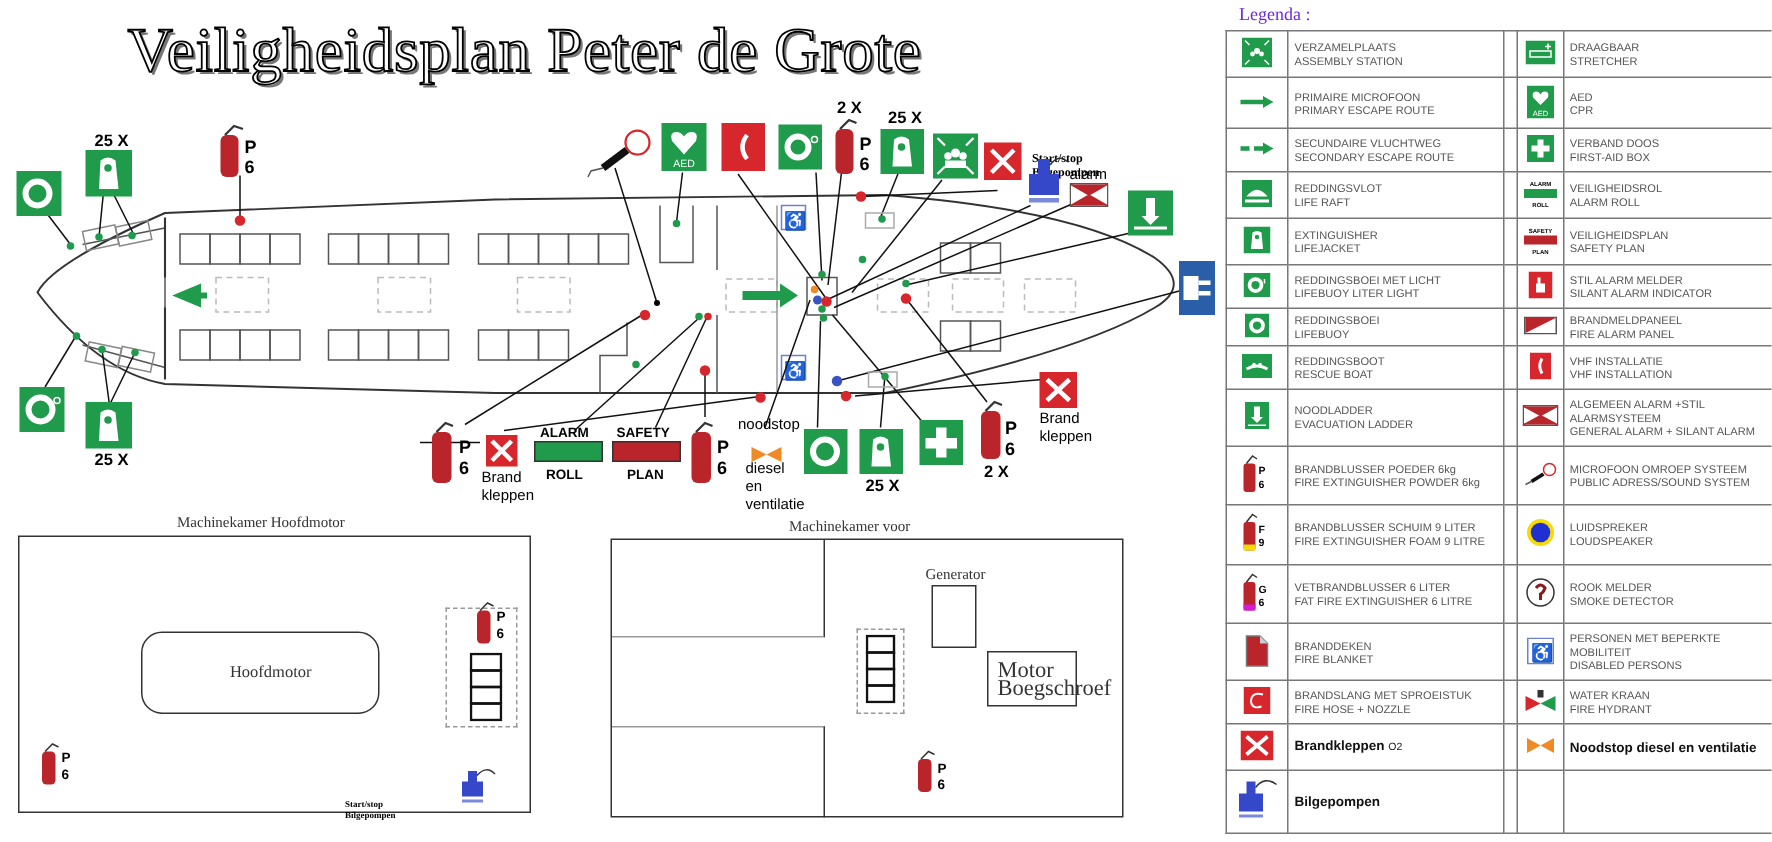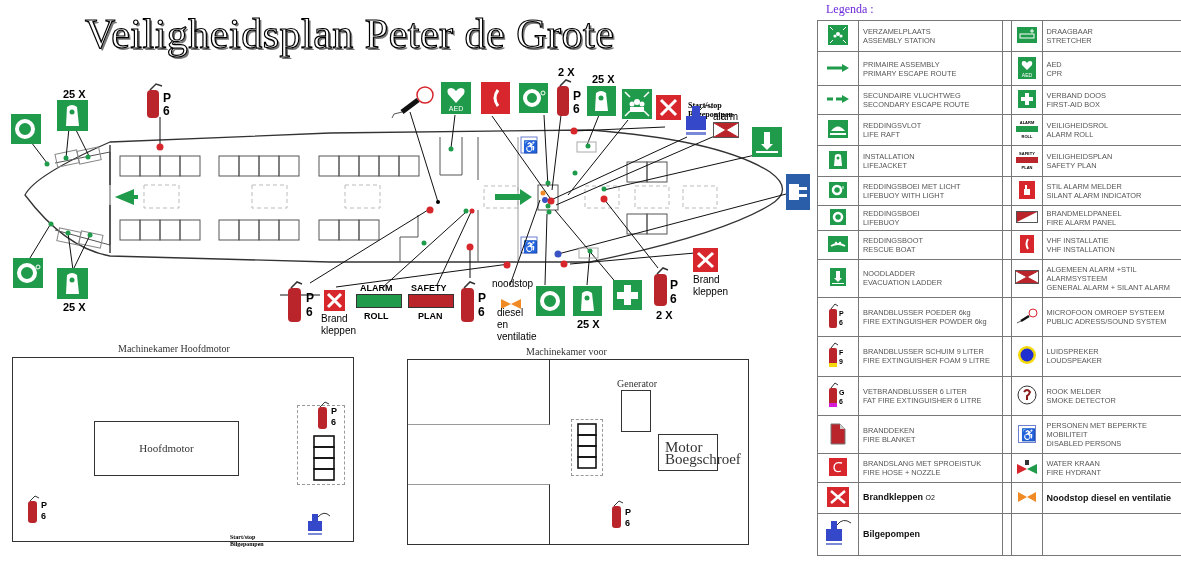--- a/index.html
+++ b/index.html
@@ -369,21 +369,21 @@
 
 <div class="abs rsign" style="left:693px;top:248px;width:25px;height:24px;">
   <svg width="25" height="24">
       <path d="M5,5 L20,19 M20,5 L5,19" stroke="#fff" stroke-width="3"></path>
     </svg>
 </div>
 <div class="abs small-lbl" style="left:693px;top:274px;"><span>Brand</span><br><span>kleppen</span></div>
 
 <div class="abs roomtitle" style="left:118px;top:343px;">Machinekamer Hoofdmotor</div>
 <div class="abs" style="left:12px;top:357px;width:340px;height:183px;border:1.5px solid #333;">
-  <div class="abs" style="left:81px;top:63px;width:143px;height:53px;border:1.5px solid #333;border-radius:0;">
+  <div class="abs" style="left:81px;top:63px;width:143px;height:53px;border:1.5px solid #333;border-radius:14px;padding-left:14px;">
     <div class="roomtitle" style="text-align:center;margin-top:20px;font-size:11px;">Hoofdmotor</div>
   </div>
   <div class="abs" style="left:284px;top:47px;width:46px;height:78px;border:1px dashed #999;"></div>
   <div class="abs" style="left:300px;top:77px;width:20px;height:44px;">
     <svg width="22" height="46">
         <g fill="none" stroke="#111" stroke-width="1.6">
           <rect x="1" y="1" width="20" height="11"></rect>
           <rect x="1" y="12" width="20" height="11"></rect>
           <rect x="1" y="23" width="20" height="11"></rect>
           <rect x="1" y="34" width="20" height="11"></rect>
@@ -462,21 +462,21 @@
               <rect x="3" y="7" width="14" height="4" fill="none" stroke="#fff"></rect>
               <path d="M15,2 L15,6 M13,4 L17,4" stroke="#fff"></path>
             </svg></span></td>
       <td><span>DRAAGBAAR</span><br><span>STRETCHER</span></td>
     </tr>
     <tr>
       <td class="ic"><span class="lic"><svg width="24" height="10">
               <path d="M1,5 L18,5" stroke="#1f9b4b" stroke-width="3"></path>
               <path d="M16,1 L23,5 L16,9 Z" fill="#1f9b4b"></path>
             </svg></span></td>
-      <td><span>PRIMAIRE ASSEMBLY</span><br><span>PRIMARY ESCAPE ROUTE</span></td>
+      <td><span>PRIMAIRE MICROFOON</span><br><span>PRIMARY ESCAPE ROUTE</span></td>
       <td class="sp"></td>
       <td class="ic2"><span class="lic"><svg width="18" height="22">
               <rect width="18" height="22" fill="#1f9b4b"></rect>
               <path d="M9,13 L4,8 Q3,4 6,4 Q8,4 9,6 Q10,4 12,4 Q15,4 14,8 Z" fill="#fff"></path>
               <text x="9" y="20" font-size="5" fill="#fff" text-anchor="middle">AED</text>
             </svg></span></td>
       <td><span>AED</span><br><span>CPR</span></td>
     </tr>
     <tr>
       <td class="ic"><span class="lic"><svg width="24" height="10">
@@ -506,36 +506,36 @@
               <text x="12" y="19" font-size="4" text-anchor="middle" font-weight="bold">ROLL</text>
             </svg></span></td>
       <td><span>VEILIGHEIDSROL</span><br><span>ALARM ROLL</span></td>
     </tr>
     <tr>
       <td class="ic"><span class="lic"><svg width="18" height="18">
               <rect width="18" height="18" fill="#1f9b4b"></rect>
               <path d="M6,4 Q9,2 12,4 L13,15 L5,15 Z" fill="#fff"></path>
               <circle cx="9" cy="7" r="1.5" fill="#1f9b4b"></circle>
             </svg></span></td>
-      <td><span>INSTALLATION</span><br><span>LIFEJACKET</span></td>
+      <td><span>EXTINGUISHER</span><br><span>LIFEJACKET</span></td>
       <td class="sp"></td>
       <td class="ic2"><span class="lic"><svg width="24" height="20">
               <text x="12" y="5" font-size="4" text-anchor="middle" font-weight="bold">SAFETY</text>
               <rect x="1" y="7" width="22" height="6" fill="#b9252b"></rect>
               <text x="12" y="19" font-size="4" text-anchor="middle" font-weight="bold">PLAN</text>
             </svg></span></td>
       <td><span>VEILIGHEIDSPLAN</span><br><span>SAFETY PLAN</span></td>
     </tr>
     <tr>
       <td class="ic"><span class="lic"><svg width="18" height="16">
               <rect width="18" height="16" fill="#1f9b4b"></rect>
               <circle cx="8" cy="8" r="4" fill="none" stroke="#fff" stroke-width="2.5"></circle>
               <path d="M14,4 L14,7" stroke="#fff"></path>
             </svg></span></td>
-      <td><span>REDDINGSBOEI MET LICHT</span><br><span>LIFEBUOY WITH LIGHT</span></td>
+      <td><span>REDDINGSBOEI MET LICHT</span><br><span>LIFEBUOY LITER LIGHT</span></td>
       <td class="sp"></td>
       <td class="ic2"><span class="lic"><svg width="16" height="18">
               <rect width="16" height="18" fill="#d7262c"></rect>
               <rect x="5" y="8" width="6" height="6" fill="#fff"></rect>
               <rect x="6" y="4" width="2" height="5" fill="#fff"></rect>
             </svg></span></td>
       <td><span>STIL ALARM MELDER</span><br><span>SILANT ALARM INDICATOR</span></td>
     </tr>
     <tr>
       <td class="ic"><span class="lic"><svg width="16" height="16">

